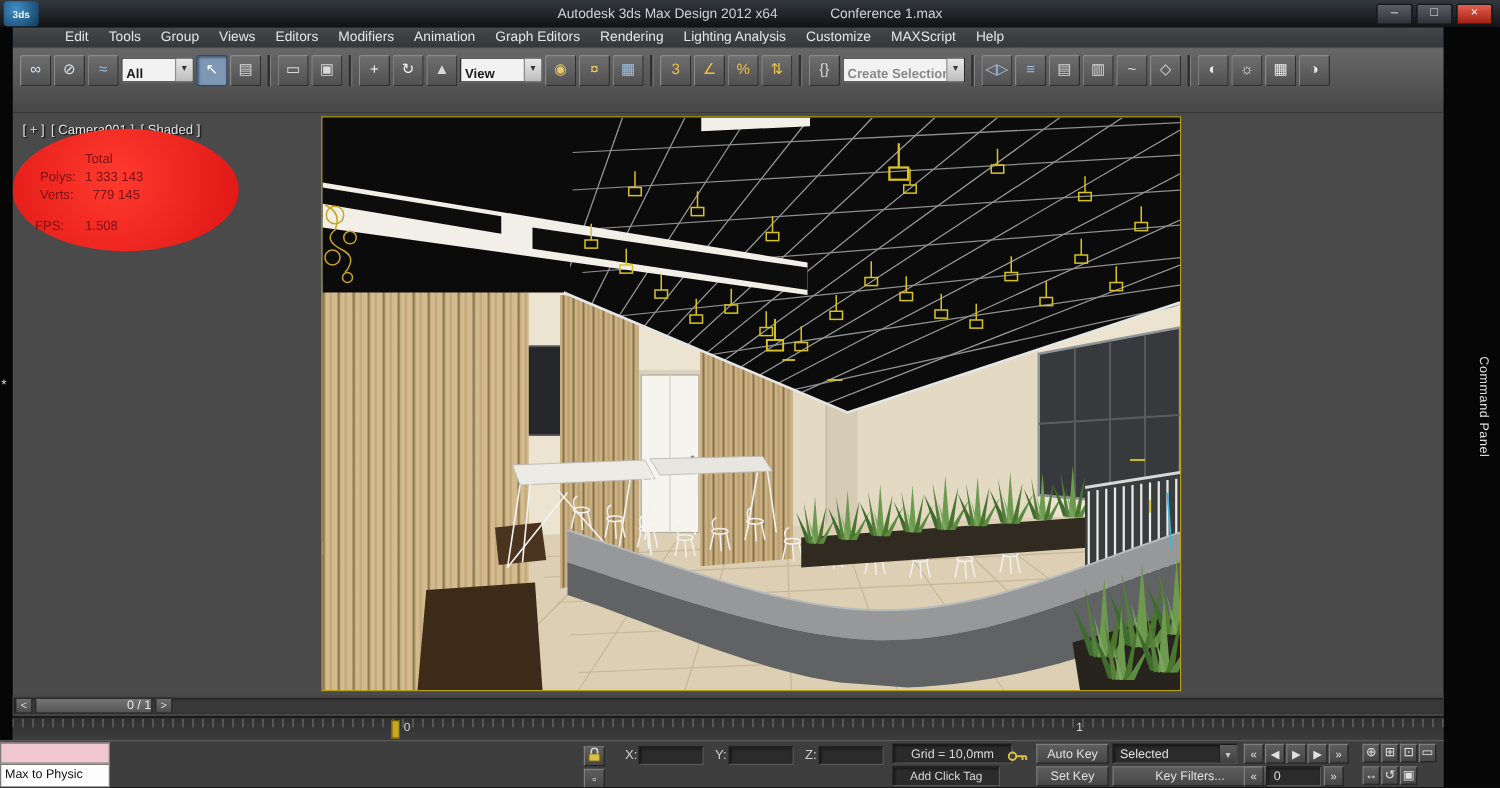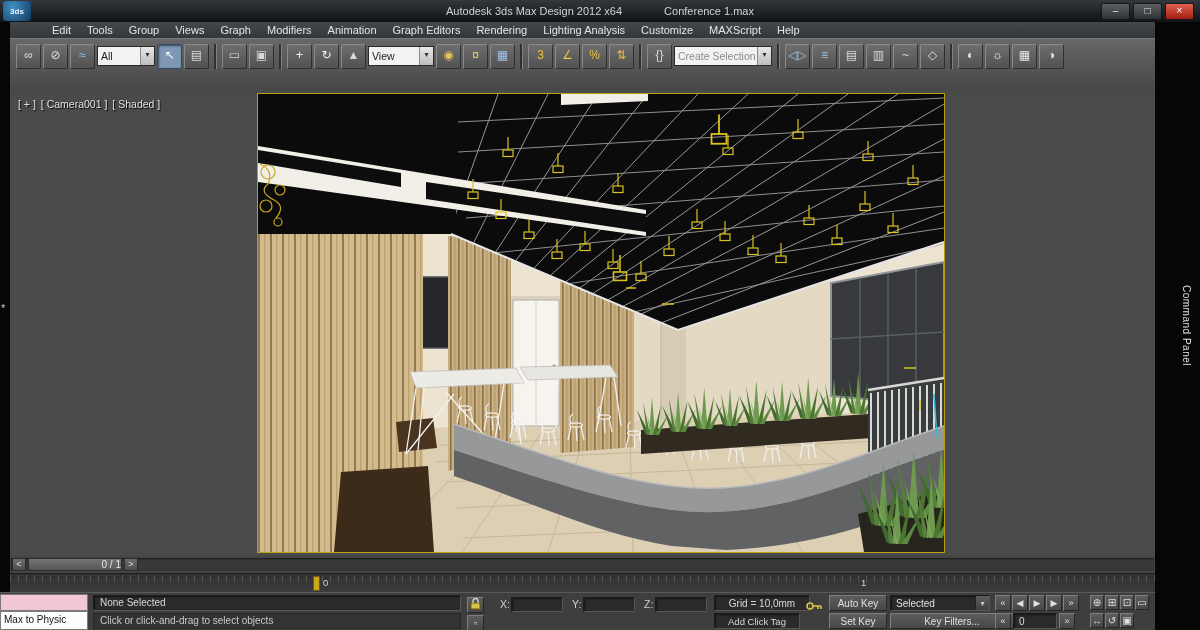--- a/index.html
+++ b/index.html
@@ -23,21 +23,21 @@
   
   #toolbar{position:absolute;left:10px;top:38px;width:1145px;height:52px;
     background:linear-gradient(#676767,#474747);border-top:1px solid #7b7b7b;box-sizing:border-box;
     display:flex;align-items:flex-start;gap:2px;padding:5px 0 0 6px;}
   .tb-btn{width:23px;height:23px;flex:0 0 auto;background:linear-gradient(#6e6e6e,#515151);
     border:1px solid #2f2f2f;border-top-color:#8a8a8a;border-left-color:#8a8a8a;border-radius:2px;
     font-size:12px;line-height:21px;text-align:center;color:#ddd;overflow:hidden;}
   .tb-btn.active{background:#7d97b5;border-color:#32496a;box-shadow:inset 1px 1px 2px rgba(0,0,20,.5);}
   .tb-sep{width:2px;height:25px;flex:0 0 auto;margin:0 3px;background:#303030;border-right:1px solid #828282;}
   .tb-dd{height:18px;margin-top:2px;flex:0 0 auto;background:#f2f2f2;border:1px solid #2a2a2a;
-    display:flex;align-items:center;font-size:10.5px;color:#1a1a1a;}
+    display:flex;align-items:flex-end;font-size:10.5px;color:#1a1a1a;font-weight:bold;}
   .tb-dd span{flex:1;padding:0 3px;white-space:nowrap;overflow:hidden;}
   .tb-dd i{width:13px;height:100%;background:linear-gradient(#e8e8e8,#bdbdbd);border-left:1px solid #8a8a8a;
     font-style:normal;font-size:8px;line-height:16px;text-align:center;color:#333;}
   [data-name="selection-filter-dropdown"]{width:56px;}
   [data-name="reference-coordinate-dropdown"]{width:64px;}
   [data-name="named-selection-sets-dropdown"]{width:96px;}
   [data-name="named-selection-sets-dropdown"] span{color:#8a8a8a;}
   
   #viewportzone{position:absolute;left:10px;top:90px;width:1145px;height:466px;background:#4a4a4a;}
   #camera{position:absolute;left:247px;top:3px;width:688px;height:460px;border:1px solid #b7a117;box-sizing:border-box;background:#222;}
@@ -116,21 +116,21 @@
       <div class="wb" data-name="maximize-button">□</div>
       <div class="wb close" data-name="close-button">×</div>
     </div>
   </div>
 
   <div id="menubar" data-name="menu-bar">
       <span class="menu-item" data-name="menu-edit">Edit</span>
       <span class="menu-item" data-name="menu-tools">Tools</span>
       <span class="menu-item" data-name="menu-group">Group</span>
       <span class="menu-item" data-name="menu-views">Views</span>
-      <span class="menu-item" data-name="menu-create">Graph</span>
+      <span class="menu-item" data-name="menu-create">Editors</span>
       <span class="menu-item" data-name="menu-modifiers">Modifiers</span>
       <span class="menu-item" data-name="menu-animation">Animation</span>
       <span class="menu-item" data-name="menu-graph-editors">Graph Editors</span>
       <span class="menu-item" data-name="menu-rendering">Rendering</span>
       <span class="menu-item" data-name="menu-lighting-analysis">Lighting Analysis</span>
       <span class="menu-item" data-name="menu-customize">Customize</span>
       <span class="menu-item" data-name="menu-maxscript">MAXScript</span>
       <span class="menu-item" data-name="menu-help">Help</span>
     </div>
 
@@ -423,20 +423,29 @@
         </g>
       </svg>
     </div>
 
     <div id="vplabel" data-name="viewport-label">
       <span data-name="viewport-pos-label">[ + ]</span>
       <span data-name="viewport-camera-label">[ Camera001 ]</span>
       <span data-name="viewport-shading-label">[ Shaded ]</span>
     </div>
 
+    <div id="statsellipse" data-name="statistics-overlay">
+      <span class="st-total" data-name="stats-total-label">Total</span>
+      <span class="st-pl" data-name="stats-polys-label">Polys:</span>
+      <span class="st-pv" data-name="stats-polys-value">1 333 143</span>
+      <span class="st-vl" data-name="stats-verts-label">Verts:</span>
+      <span class="st-vv" data-name="stats-verts-value">779 145</span>
+      <span class="st-fl" data-name="stats-fps-label">FPS:</span>
+      <span class="st-fv" data-name="stats-fps-value">1.508</span>
+    </div>
   </div>
 
   <div id="leftstrip" data-name="left-panel-strip">
     <span class="handle" data-name="left-panel-handle">*</span>
   </div>
   <div id="rightstrip" data-name="command-panel-strip">
     <span class="cp" data-name="command-panel-tab">Command Panel</span>
   </div>
 
   <div id="timeslider" data-name="time-slider">
@@ -451,22 +460,20 @@
     <div class="tb-key" data-name="keyframe-marker"></div>
     <div class="tb-key-label" data-name="track-frame-label">0</div>
     <div class="tb-end-label" data-name="track-end-label">1</div>
   </div>
 
   <div id="footer" data-name="status-bar">
     <div class="listener-pink" data-name="maxscript-listener-input"></div>
     <div class="listener-white" data-name="maxscript-listener-output">
       <span data-name="maxscript-listener-text">Max to Physic</span>
     </div>
-    <div class="fld sel-status" data-name="selection-status-field">None Selected</div>
-    <div class="prompt" data-name="prompt-line">Click or click-and-drag to select objects</div>
 
     <div class="btn3 mini-btn" style="left:467px;top:4px;" data-name="selection-lock-toggle">
       <svg width="11" height="12" viewBox="0 0 11 12" data-name="lock-icon">
         <rect x="1" y="5" width="9" height="6" fill="#d8c24a" stroke="#6b5a10"></rect>
         <path d="M3,5 V3 a2.5,2.5 0 0 1 5,0 V5" fill="none" stroke="#cfcfcf" stroke-width="1.4"></path>
       </svg>
     </div>
     <div class="btn3 mini-btn" style="left:467px;top:22px;font-size:9px;" data-name="absolute-offset-toggle">▫</div>
 
     <span class="coord-label" style="left:500px;" data-name="coord-x-label">X:</span>

